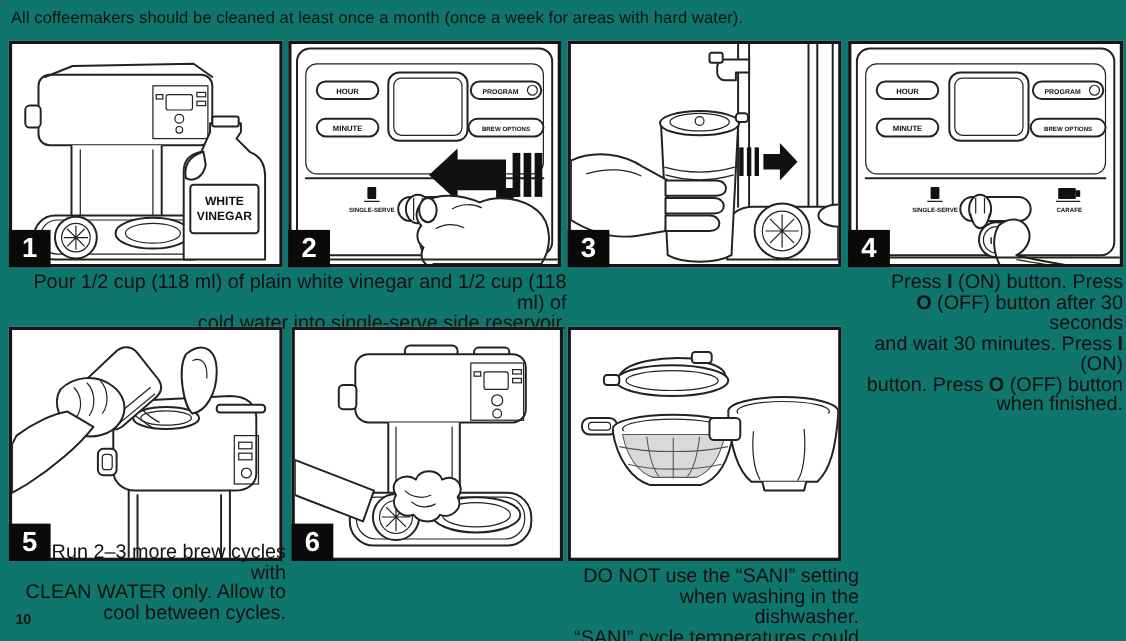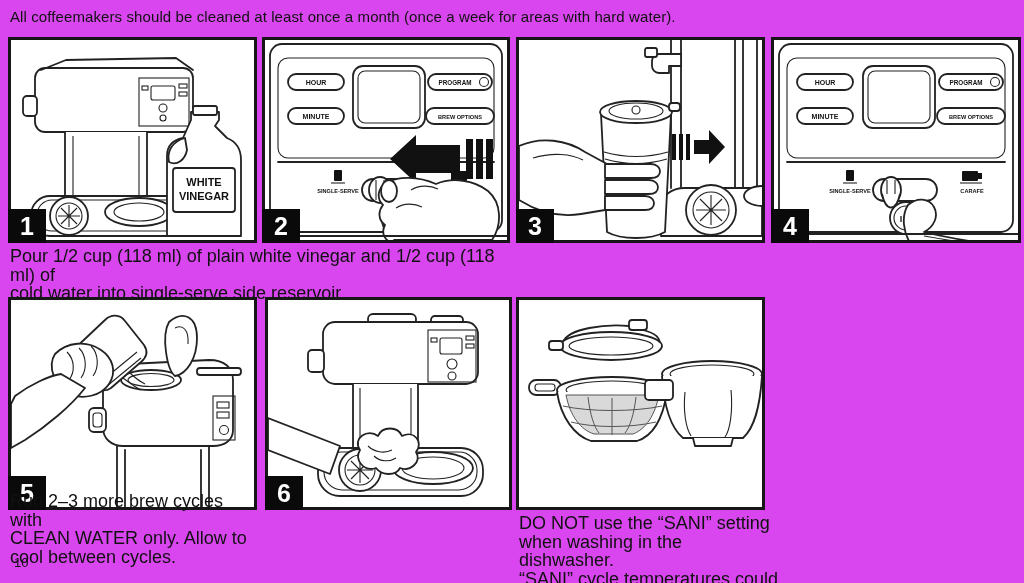--- a/index.html
+++ b/index.html
@@ -1,24 +1,24 @@
 <!DOCTYPE html>
 <html><head>
 <meta charset="utf-8">
 <style>
   html,body{margin:0;padding:0;background:#fff;}
-  .page{position:relative;width:1024px;height:583px;background:#d946ef;overflow:hidden;
-        font-family:"Liberation Sans",sans-serif;color:#111;}
+  .page{position:relative;width:1024px;height:583px;background:#0f766e;overflow:hidden;
+        font-family:"Liberation Sans",sans-serif;color:#111;text-align:right;}
   .hdr{position:absolute;left:10px;top:8px;font-size:15px;letter-spacing:.1px;}
   .panel{position:absolute;border:3px solid #161616;background:#fff;box-sizing:border-box;}
   .badge{position:absolute;left:-3px;bottom:-3px;width:38px;height:34px;background:#0a0a0a;
          color:#fff;font-size:25px;font-weight:bold;display:flex;align-items:center;
          justify-content:center;line-height:1;}
   .caption{position:absolute;font-size:18px;line-height:18.5px;white-space:pre-line;}
-  .pagenum{position:absolute;left:14px;top:555px;font-size:13px;font-weight:normal;}
+  .pagenum{position:absolute;left:14px;top:555px;font-size:13px;font-weight:bold;}
   .dishbar{position:absolute;left:-3px;right:-3px;bottom:-3px;height:30px;background:#000;
            color:#fff;display:flex;align-items:center;justify-content:center;
            font-size:21px;letter-spacing:.5px;}
   svg{display:block;}
   svg text{font-family:"Liberation Sans",sans-serif;fill:#111;}
   .ln{stroke:#222;stroke-width:1.8;fill:none;stroke-linecap:round;stroke-linejoin:round;}
   .wh{stroke:#222;stroke-width:1.8;fill:#fff;stroke-linejoin:round;}
   .blk{fill:#111;stroke:none;}
   .thin{stroke:#222;stroke-width:1.1;fill:none;}
 </style>
@@ -180,20 +180,25 @@
         <path class="thin" d="M150,196 C168,199 186,202 202,205"></path>
       </g>
       <path class="ln" d="M0,194 H244"></path>
     </svg>
     <div class="badge">4</div>
   </div>
 
   <div class="caption" style="left:10px;top:247px;width:505px">Pour 1/2 cup (118 ml) of plain white vinegar and 1/2 cup (118 ml) of
 cold water into single-serve side reservoir.</div>
 
+  <div class="caption" style="left:773px;top:247px;width:248px"><span>Press </span><b>I</b><span> (ON) button. Press
+</span><b>O</b><span> (OFF) button after 30 seconds
+and wait 30 minutes. Press </span><b>I</b><span> (ON)
+button. Press </span><b>O</b><span> (OFF) button
+when finished.</span></div>
 
   <div class="panel" style="left:8px;top:297px;width:249px;height:213px">
     <svg width="243" height="207" viewBox="0 0 243 207">
       <path class="wh" d="M92,90 C92,74 102,66 118,64 L198,60 C214,60 222,68 222,80 L222,130 C222,140 214,146 202,146 L112,146 C100,146 92,138 92,128 Z"></path>
       <ellipse class="wh" cx="140" cy="80" rx="30" ry="10"></ellipse>
       <ellipse class="thin" cx="140" cy="80" rx="23" ry="6.5"></ellipse>
       <g>
         <path class="wh" d="M158,22 C172,10 186,16 186,38 C186,58 176,74 164,76 C156,70 150,36 158,22 Z"></path>
         <path class="thin" d="M164,28 C172,24 178,30 177,44"></path>
       </g>

